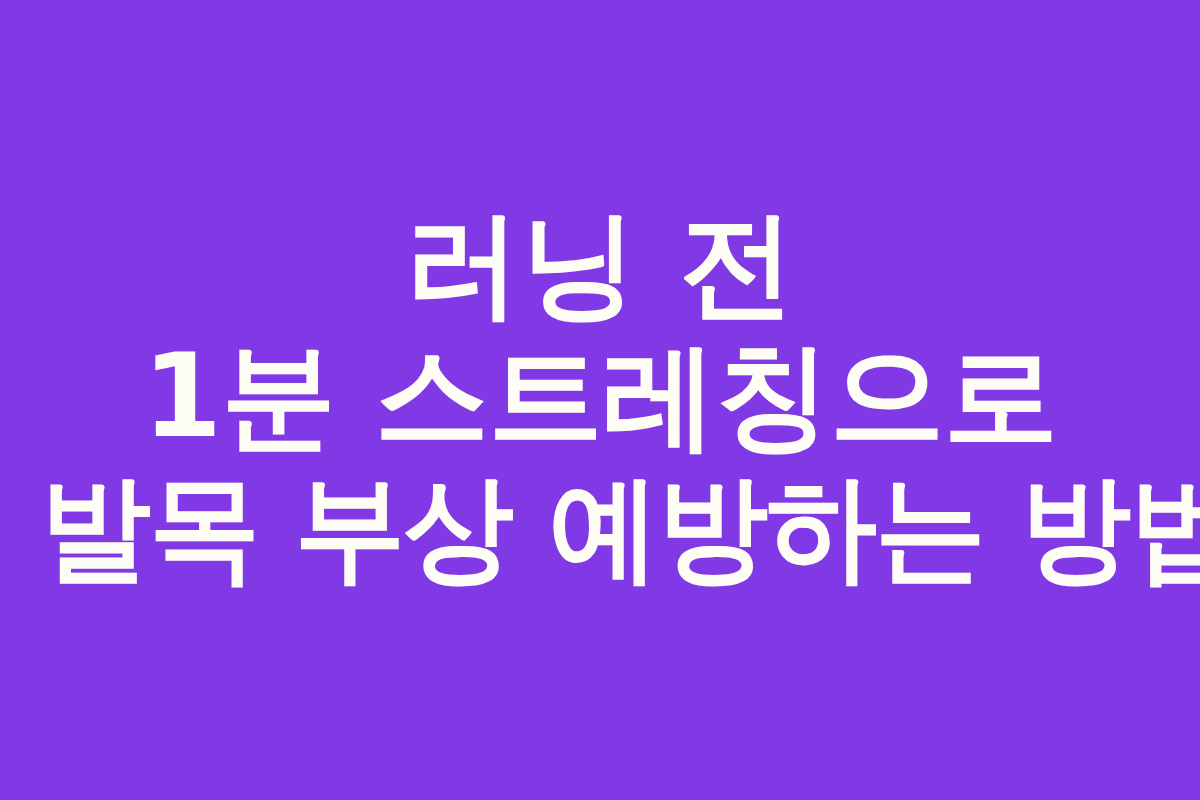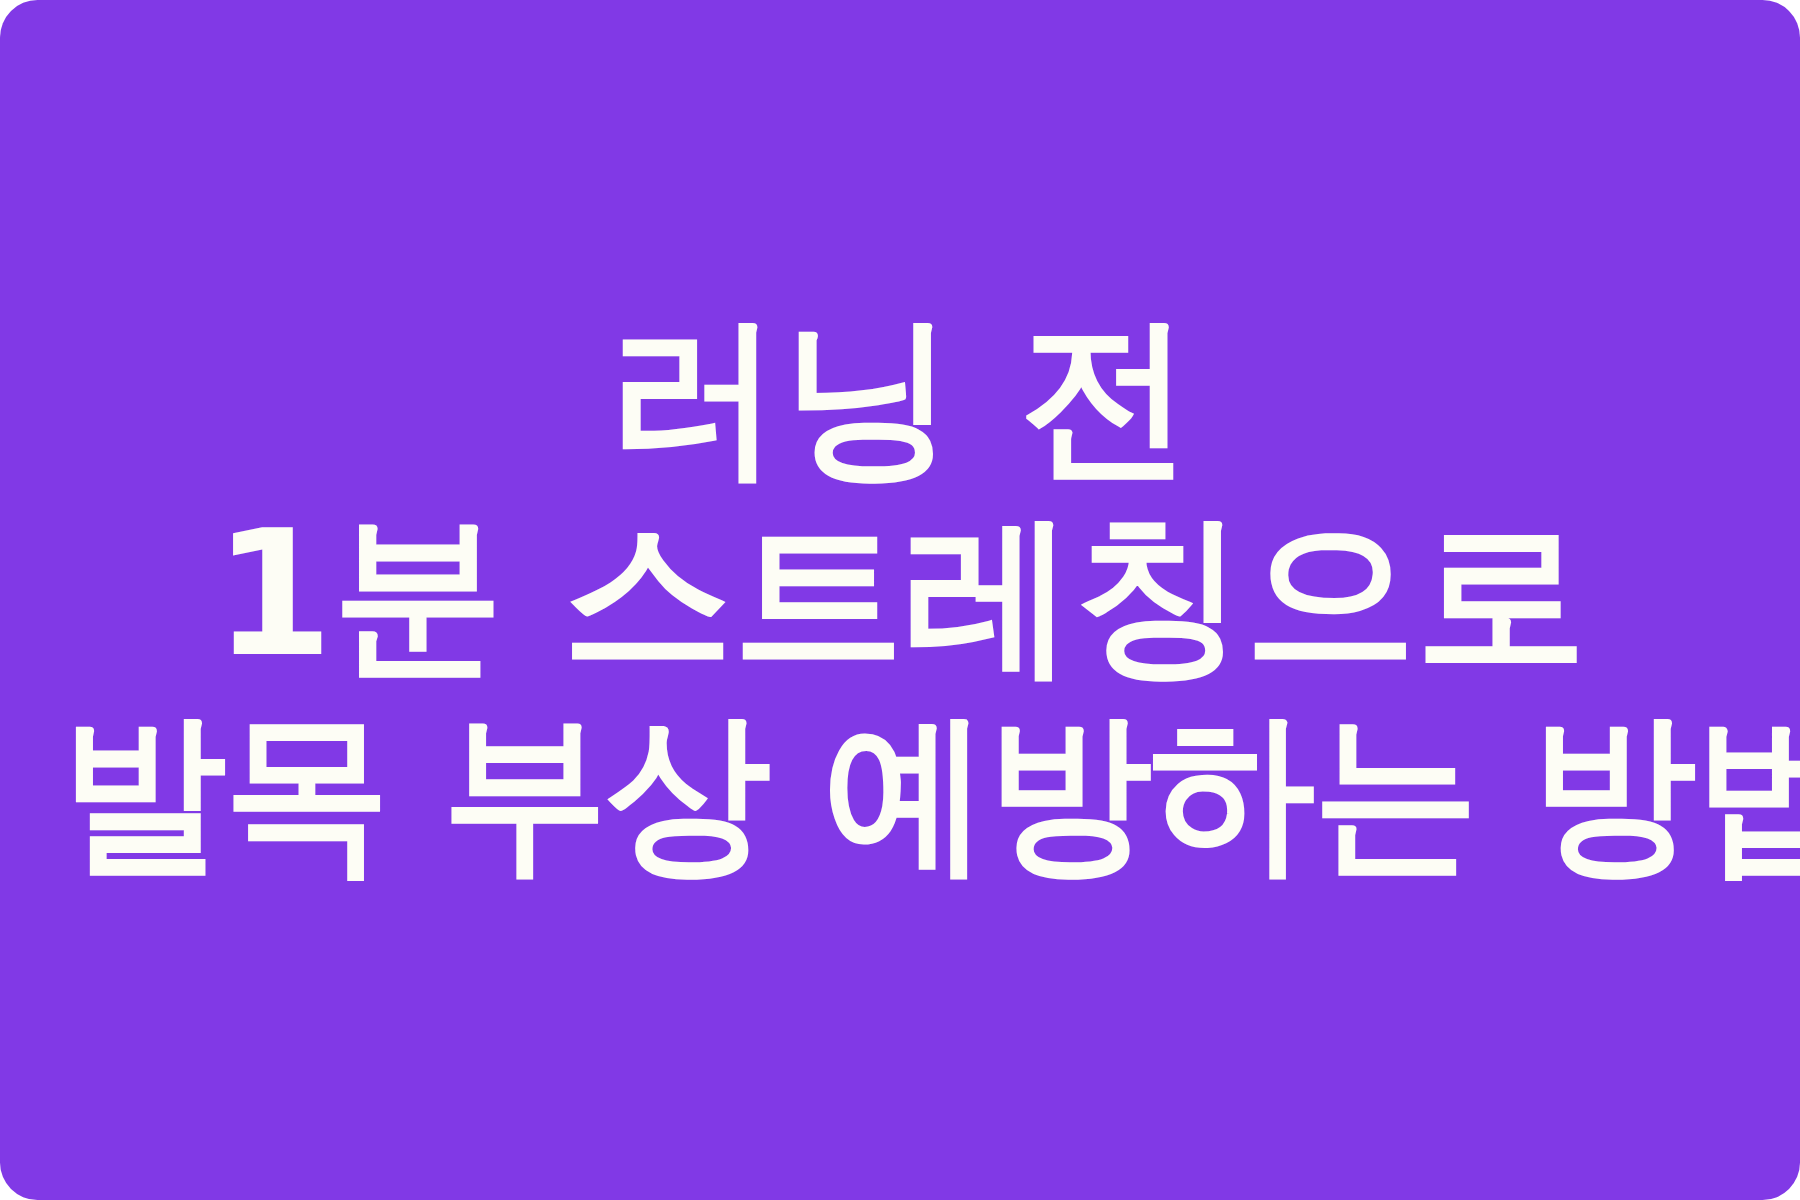--- a/index.html
+++ b/index.html
@@ -72,21 +72,21 @@
 
   .headline-line.line-3 {
     font-size: 116px;
     letter-spacing: -0.018em;
     transform: scaleX(0.955);
   }
 </style>
 </head>
 <body>
 
-<div class="thumbnail-card" style="background: rgb(129, 57, 230); border-radius: 25px;">
+<div class="thumbnail-card" style="background: rgb(129, 57, 230);">
 
   <div class="headline">
 
     <span class="headline-line line-1" style="color: rgb(253, 253, 245);">러닝 전</span>
 
     <span class="headline-line line-2" style="color: rgb(253, 253, 245);">1분 스트레칭으로</span>
 
     <span class="headline-line line-3" style="color: rgb(253, 253, 245);">발목 부상 예방하는 방법</span>
 
   </div>

